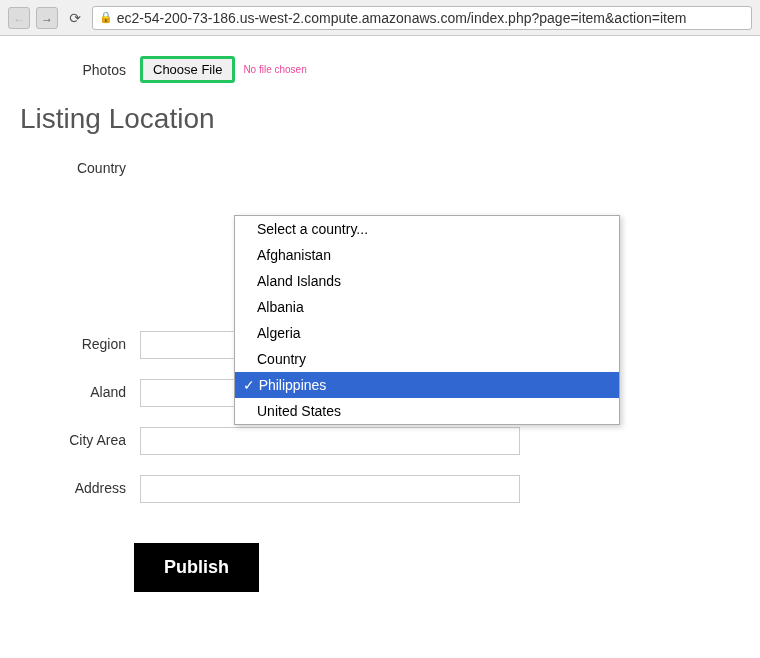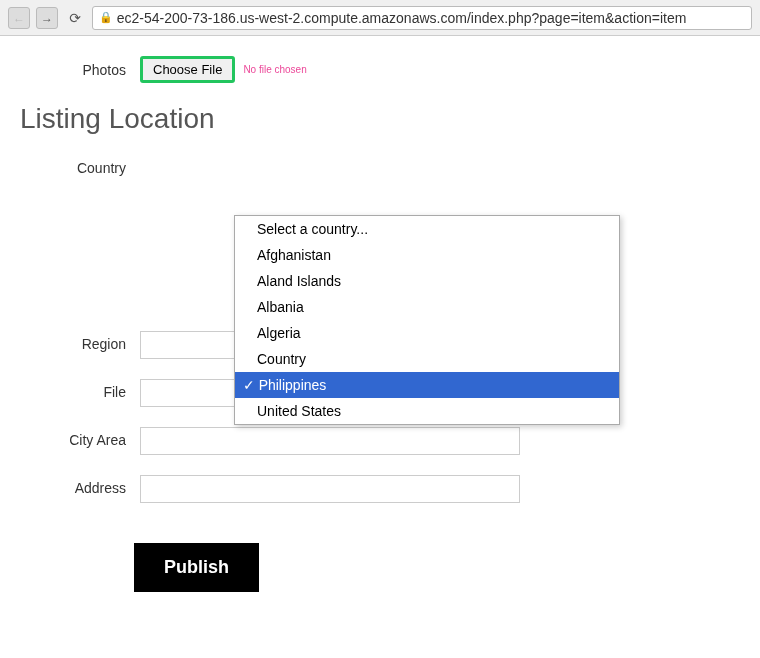--- a/index.html
+++ b/index.html
@@ -247,21 +247,21 @@
   </div>
 
   <div class="form-row" style="margin-top: 155px;">
     <div class="form-label">Region</div>
     <div class="form-control">
       <input type="text" class="text-input" value="" style="">
     </div>
   </div>
 
   <div class="form-row">
-    <div class="form-label">File</div>
+    <div class="form-label">Aland</div>
     <div class="form-control">
       <input type="text" class="text-input" value="" style="">
     </div>
   </div>
 
   <div class="form-row">
     <div class="form-label">City Area</div>
     <div class="form-control">
       <input type="text" class="text-input" value="" style="">
     </div>

